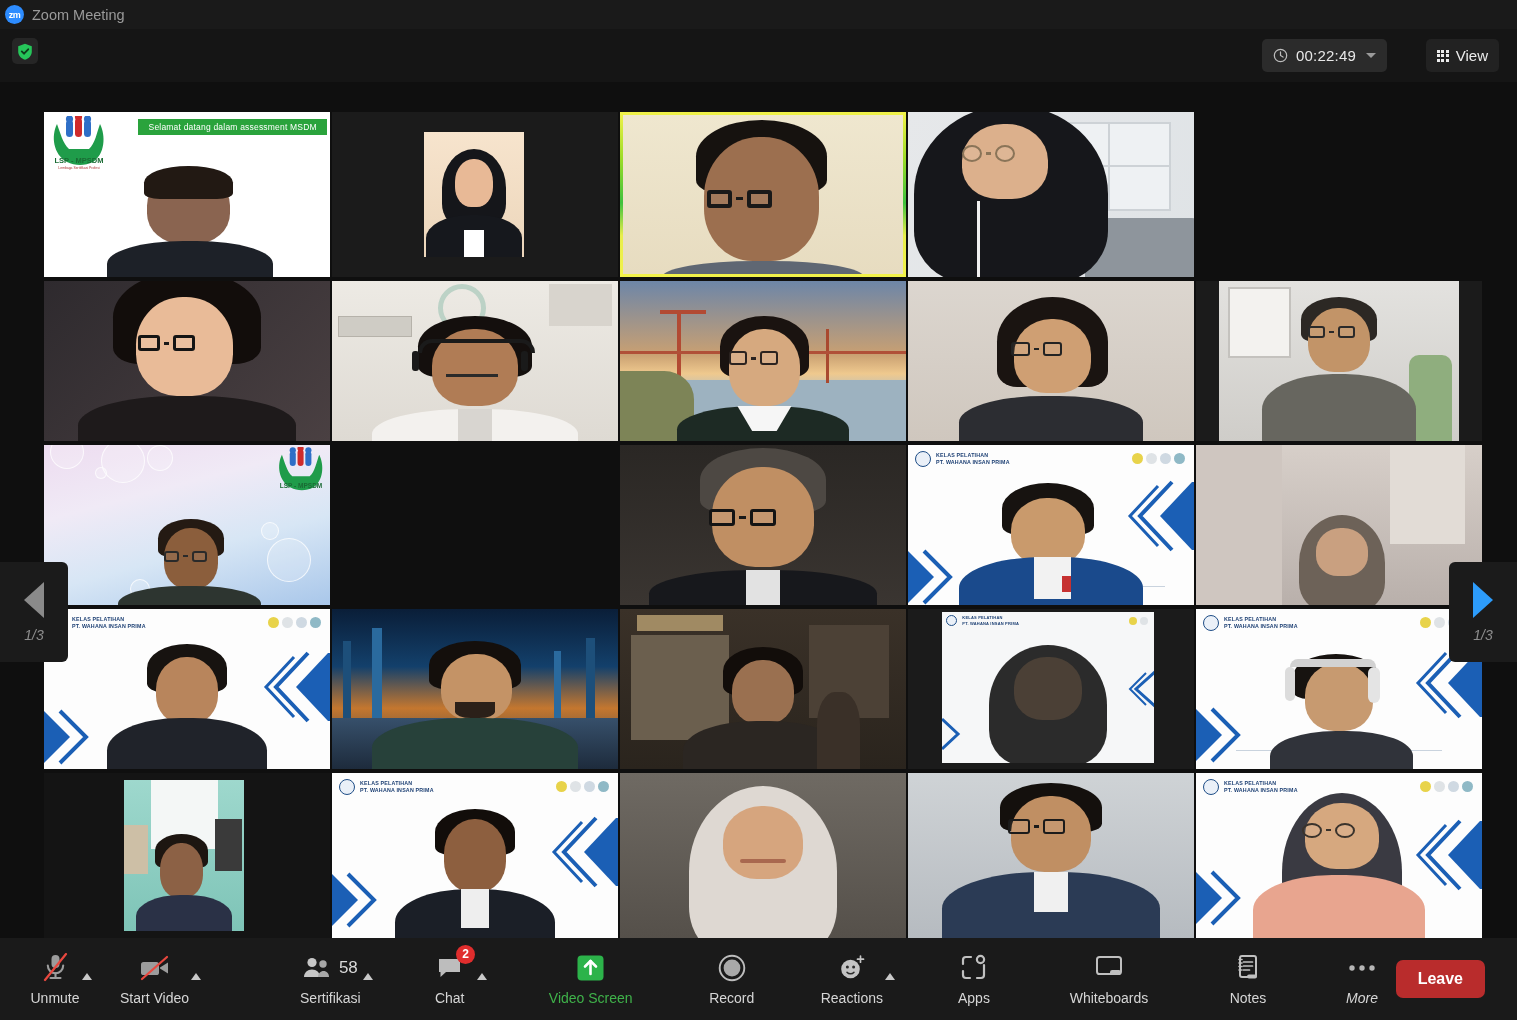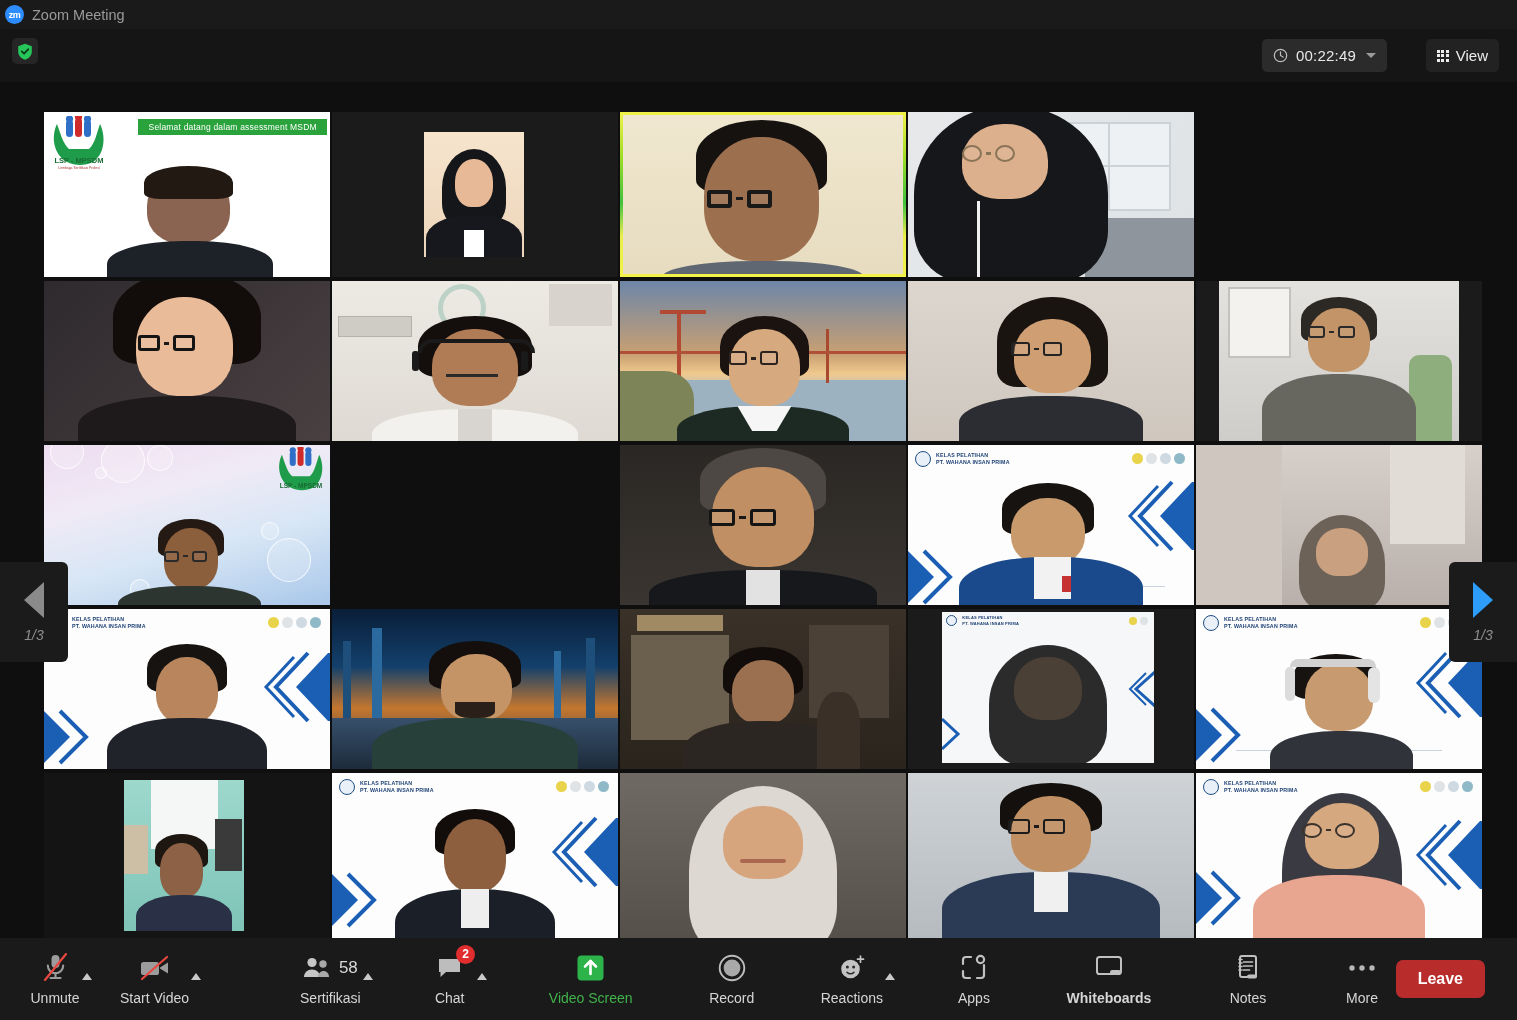--- a/index.html
+++ b/index.html
@@ -841,21 +841,21 @@
         <path d="M3 17v4a3 3 0 0 0 3 3h4" fill="none" stroke="#c0c0c0" stroke-width="2.2" stroke-linecap="round"></path>
         <path d="M24 11v10a3 3 0 0 1-3 3h-4" fill="none" stroke="#c0c0c0" stroke-width="2.2" stroke-linecap="round"></path>
         <circle cx="20.5" cy="5.5" r="3.6" fill="none" stroke="#c0c0c0" stroke-width="2.2"></circle>
       </svg>
     </span>
     <span class="lb">Apps</span>
   </div>
 
   <div class="spacer-md"></div>
 
-  <div class="tb-item" style="min-width:112px;font-weight:bold;">
+  <div class="tb-item" style="min-width:112px;">
     <span class="ic">
       <svg width="28" height="25" viewBox="0 0 28 25">
         <rect x="2" y="2" width="24" height="17" rx="2.6" fill="none" stroke="#c0c0c0" stroke-width="2"></rect>
         <rect x="15" y="15" width="11" height="4.5" rx="2.2" fill="#c0c0c0"></rect>
       </svg>
     </span>
     <span class="lb">Whiteboards</span>
   </div>
 
   <div class="spacer-md"></div>
@@ -867,21 +867,21 @@
         <path d="M8.5 8h9M8.5 12h9M8.5 16h6" stroke="#c0c0c0" stroke-width="1.7" stroke-linecap="round"></path>
         <path d="M4 5.5h3M4 9h3M4 12.5h3M4 16h3" stroke="#c0c0c0" stroke-width="1.6" stroke-linecap="round"></path>
         <rect x="12" y="20.5" width="10" height="4" rx="2" fill="#c0c0c0"></rect>
       </svg>
     </span>
     <span class="lb">Notes</span>
   </div>
 
   <div class="spacer-md"></div>
 
-  <div class="tb-item" style="min-width:62px;">
+  <div class="tb-item" style="min-width:62px;font-style:italic;">
     <span class="ic">
       <svg width="30" height="10" viewBox="0 0 30 10">
         <circle cx="5" cy="5" r="2.7" fill="#b6b6b6"></circle>
         <circle cx="15" cy="5" r="2.7" fill="#b6b6b6"></circle>
         <circle cx="25" cy="5" r="2.7" fill="#b6b6b6"></circle>
       </svg>
     </span>
     <span class="lb">More</span>
   </div>
 

